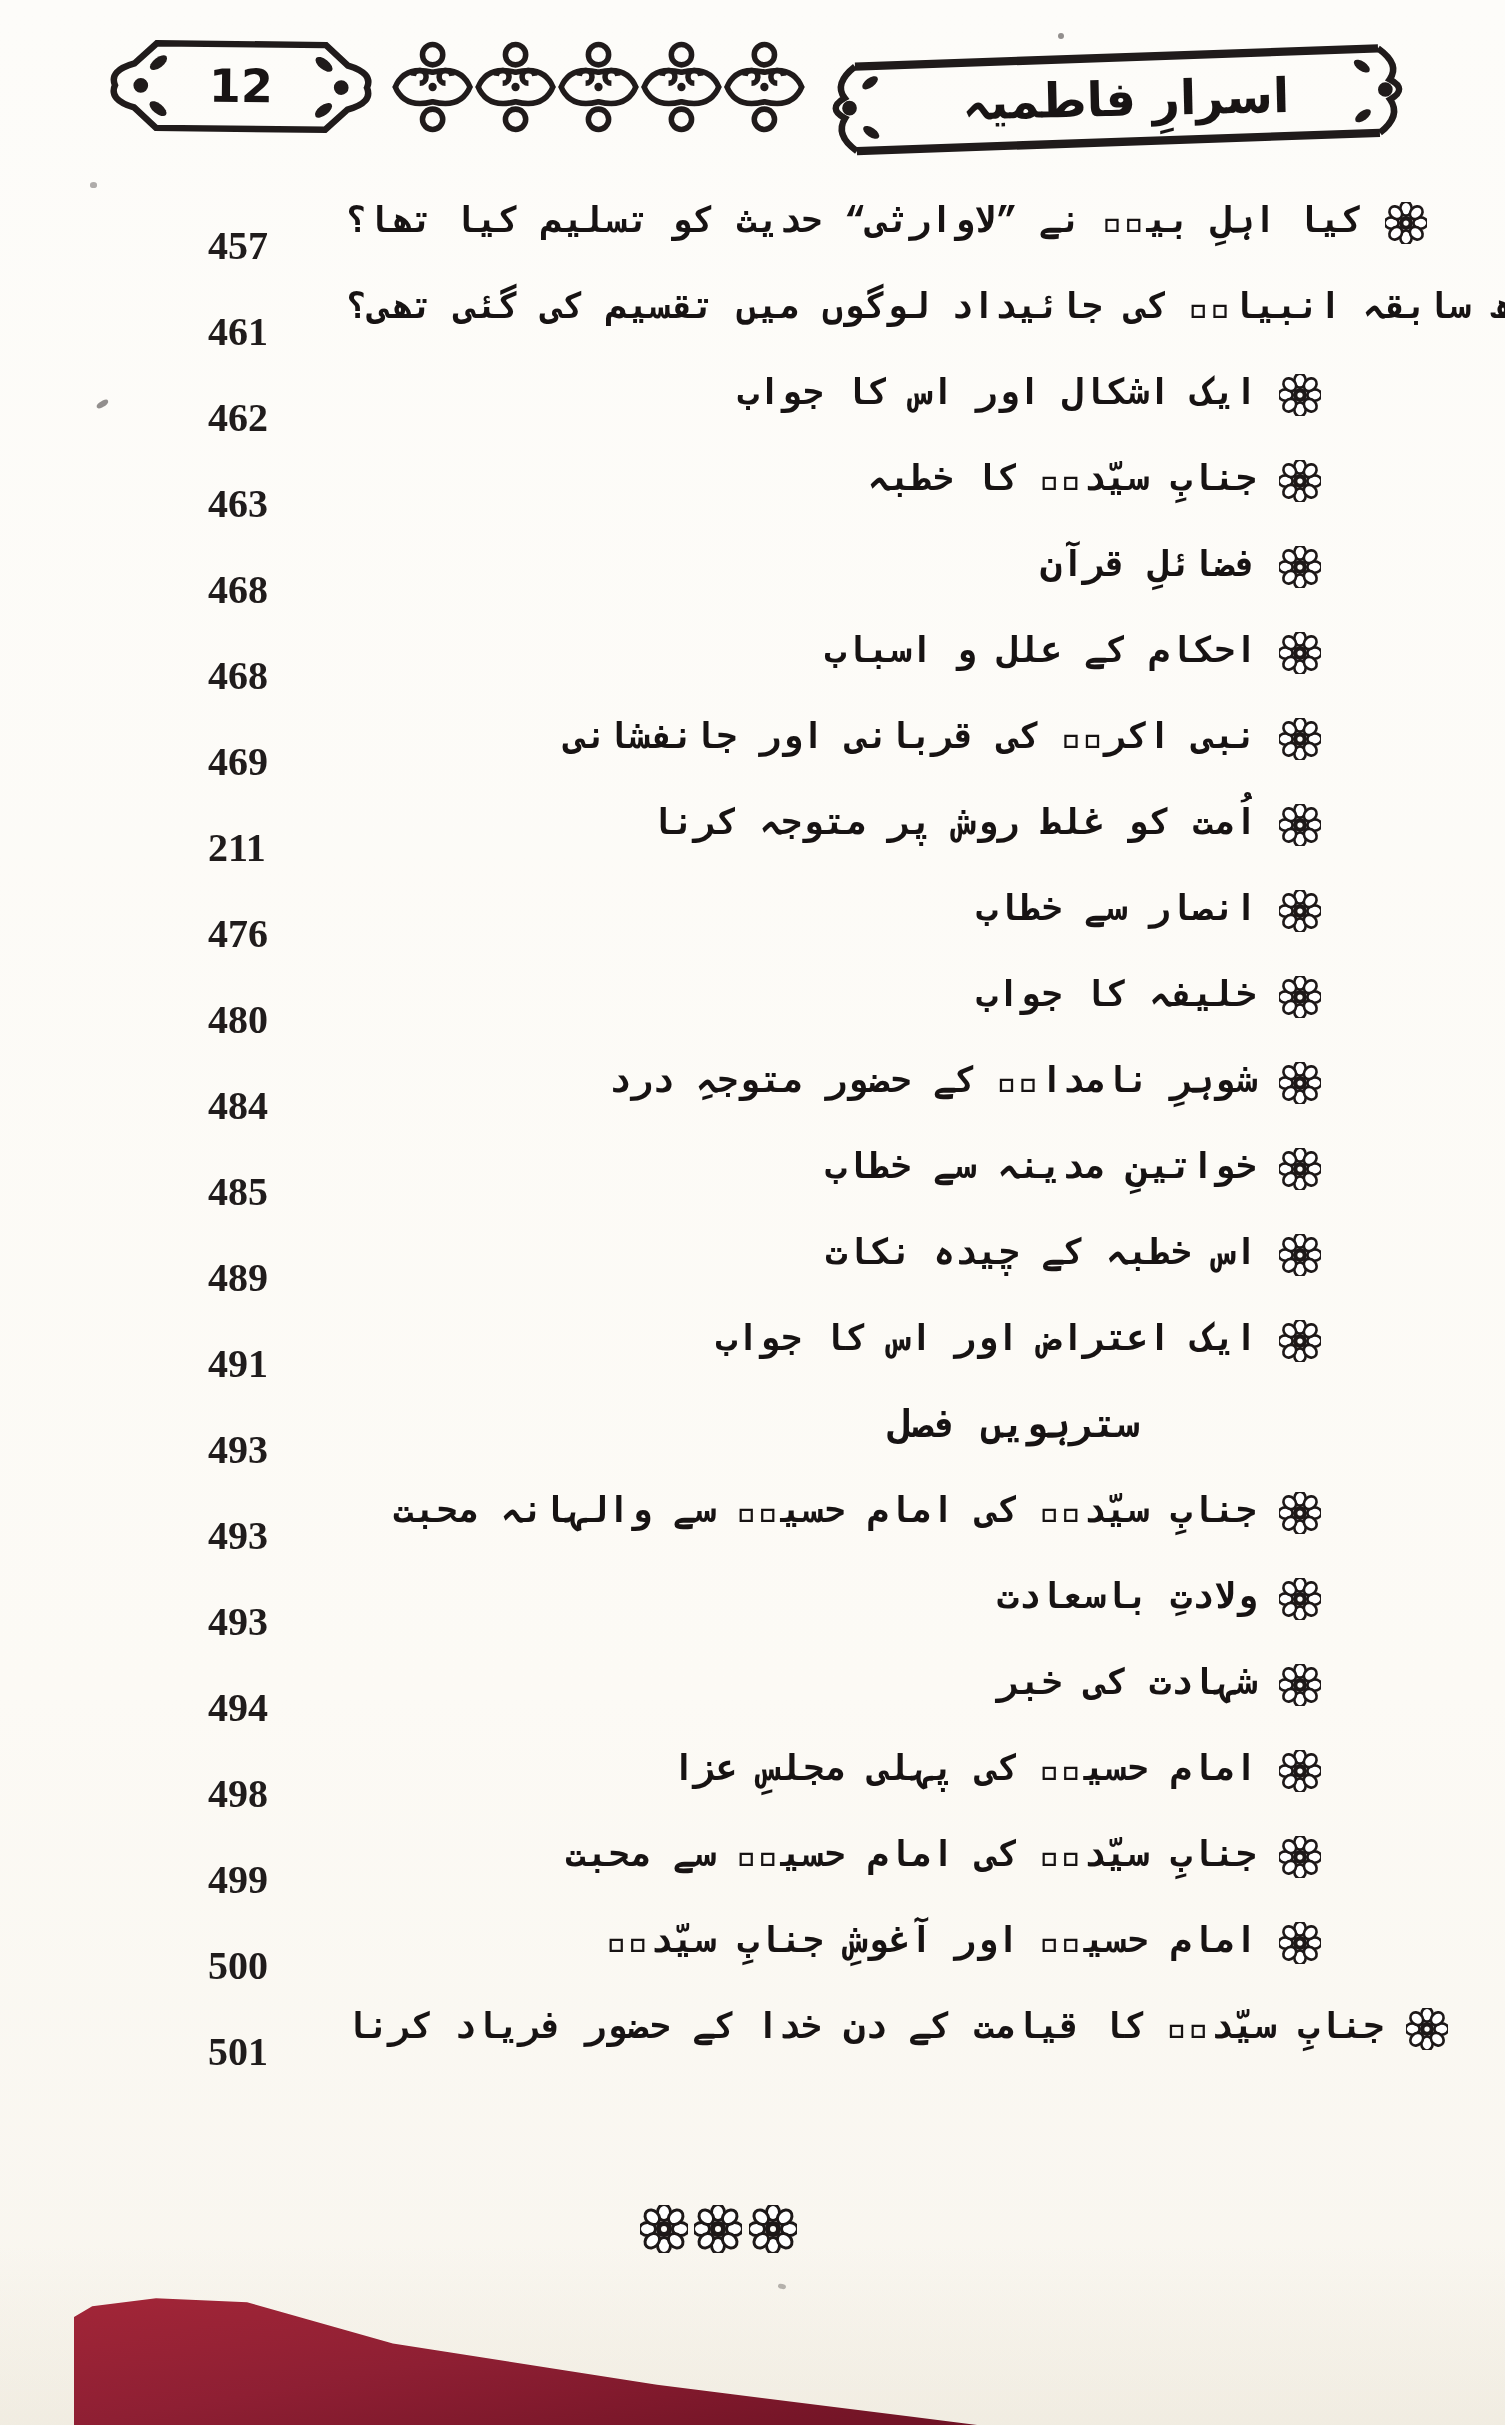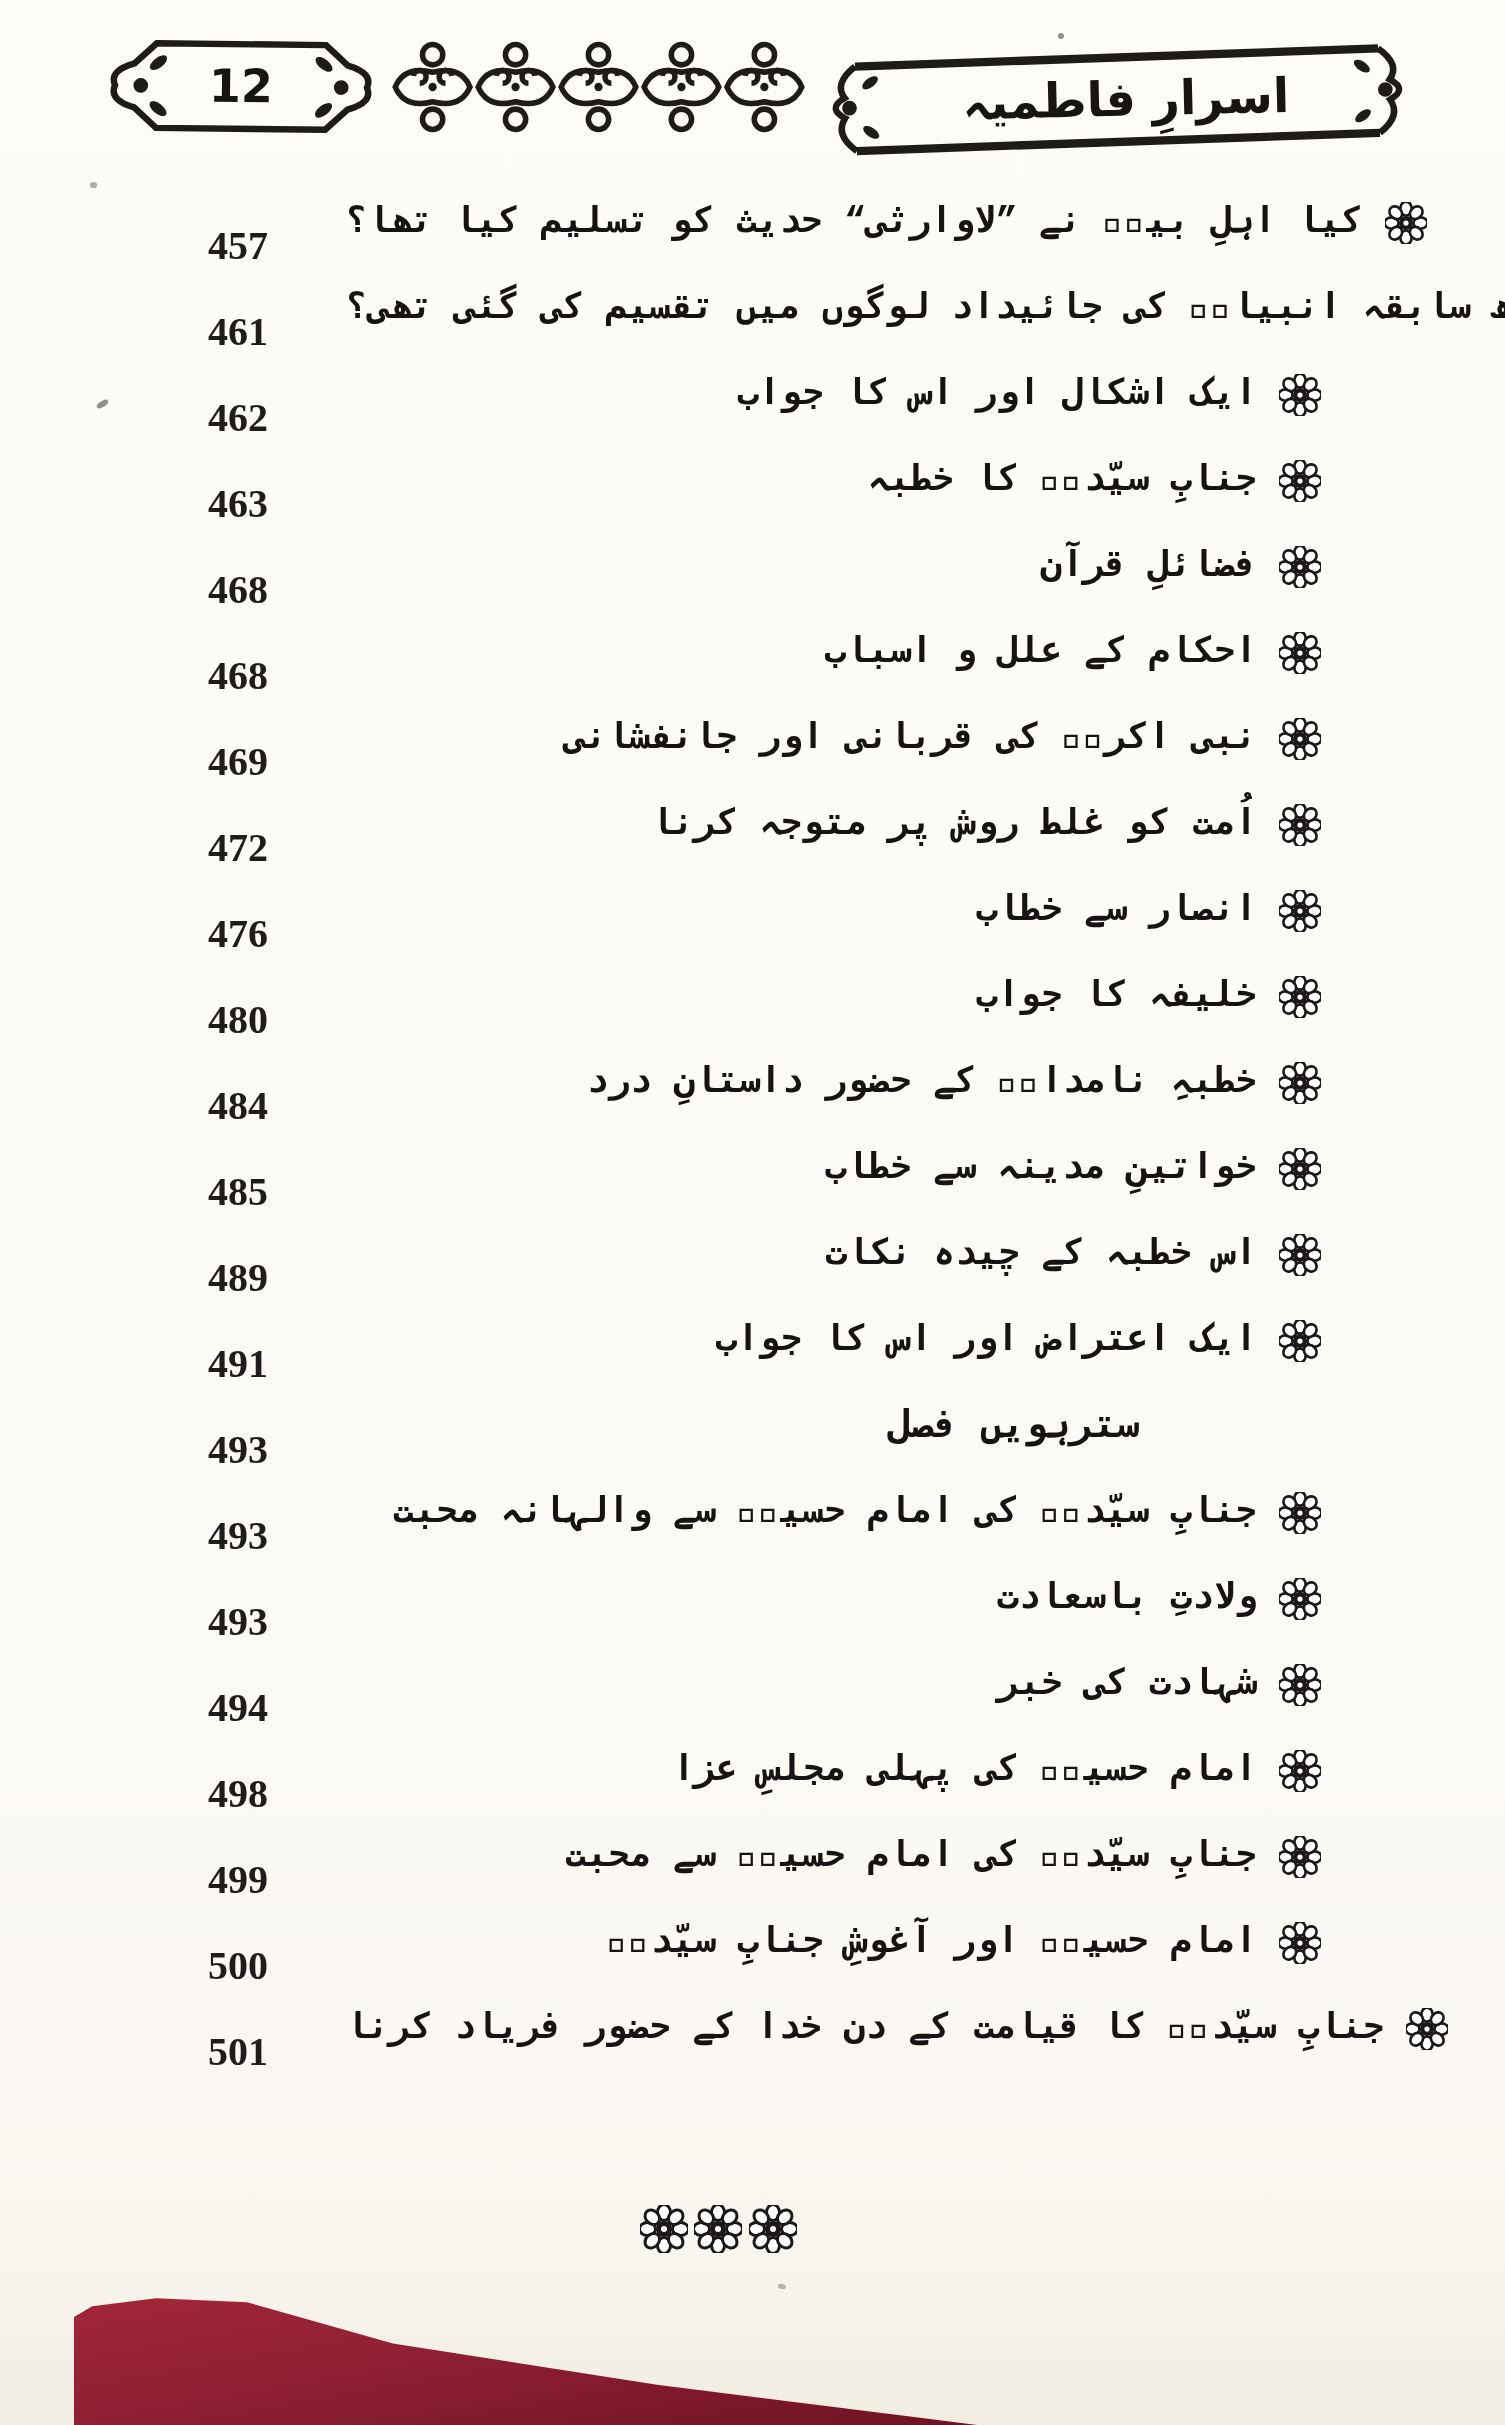--- a/index.html
+++ b/index.html
@@ -179,21 +179,21 @@
         </svg>
     </div>
       <div class="toc-row">
       <span class="page-num">469</span>
       <span class="entry-title">نبی اکرمؐ کی قربانی اور جانفشانی</span>
       <svg class="bullet" viewBox="0 0 48 48">
           <use href="#rosette"></use>
         </svg>
     </div>
       <div class="toc-row">
-      <span class="page-num">472</span>
+      <span class="page-num">211</span>
       <span class="entry-title">اُمت کو غلط روش پر متوجہ کرنا</span>
       <svg class="bullet" viewBox="0 0 48 48">
           <use href="#rosette"></use>
         </svg>
     </div>
       <div class="toc-row">
       <span class="page-num">476</span>
       <span class="entry-title">انصار سے خطاب</span>
       <svg class="bullet" viewBox="0 0 48 48">
           <use href="#rosette"></use>
@@ -201,21 +201,21 @@
     </div>
       <div class="toc-row">
       <span class="page-num">480</span>
       <span class="entry-title">خلیفہ کا جواب</span>
       <svg class="bullet" viewBox="0 0 48 48">
           <use href="#rosette"></use>
         </svg>
     </div>
       <div class="toc-row">
       <span class="page-num">484</span>
-      <span class="entry-title">خطبہِ نامدارؑ کے حضور داستانِ درد</span>
+      <span class="entry-title">شوہرِ نامدارؑ کے حضور متوجہِ درد</span>
       <svg class="bullet" viewBox="0 0 48 48">
           <use href="#rosette"></use>
         </svg>
     </div>
       <div class="toc-row">
       <span class="page-num">485</span>
       <span class="entry-title">خواتینِ مدینہ سے خطاب</span>
       <svg class="bullet" viewBox="0 0 48 48">
           <use href="#rosette"></use>
         </svg>

